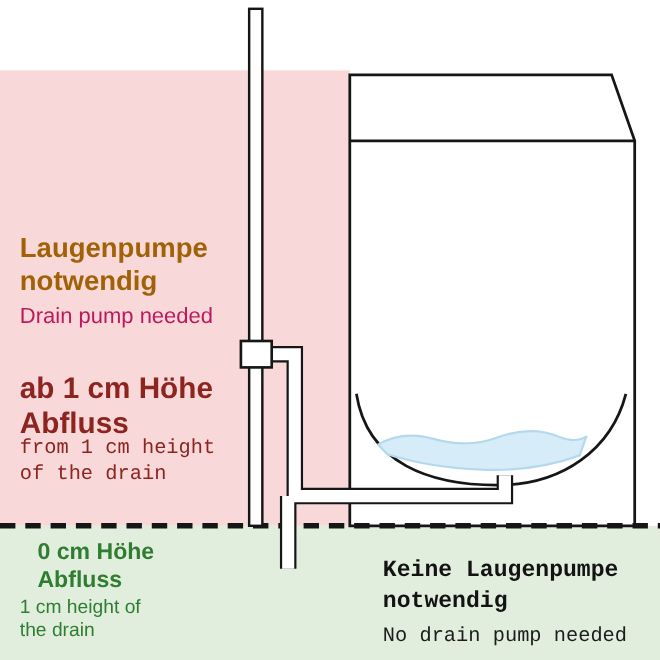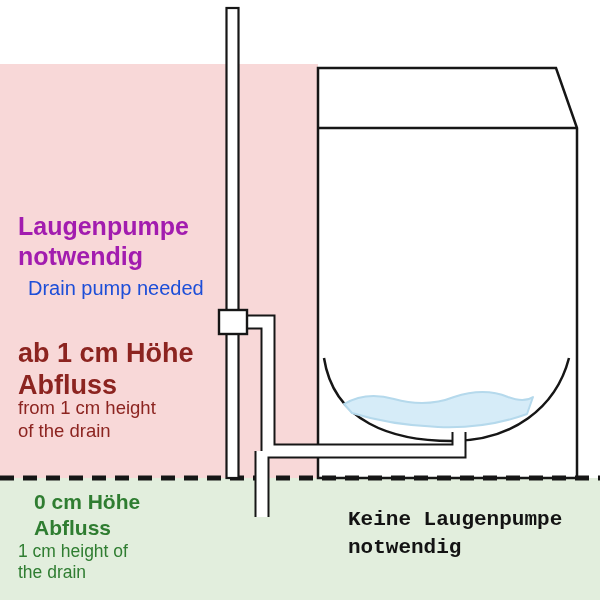--- a/index.html
+++ b/index.html
@@ -10,35 +10,36 @@
     background: #ffffff;
     overflow: hidden;
     font-family: "Liberation Sans", sans-serif;
   }
   #diagram-svg { position: absolute; left: 0; top: 0; }
   .txt { position: absolute; white-space: pre-line; }
 
   .de-pump-title {
     left: 18px; top: 212px;
     font-size: 25px; font-weight: bold; line-height: 1.18;
-    color: #a21caf;
+    color: #a16207;
   }
   .en-pump-title {
-    left: 28px; top: 277px;
-    font-size: 20px; color: #1d4ed8;
+    left: 18px; top: 277px;
+    font-size: 20px; color: #be185d;
   }
   .de-height {
     left: 18px; top: 337px;
     font-size: 27px; font-weight: bold; line-height: 1.2;
     color: var(--maroon-text, #8c2420);
   }
   .en-height {
     left: 18px; top: 397px;
     font-size: 18.5px; line-height: 1.22;
     color: var(--maroon-text, #8c2420);
+    font-family: Liberation Mono, monospace;
   }
   .de-zero {
     left: 34px; top: 489px;
     font-size: 21px; font-weight: bold; line-height: 1.22;
     color: var(--green-text, #2f7d31);
   }
   .en-zero {
     left: 18px; top: 541px;
     font-size: 17.5px; line-height: 1.22;
     color: var(--green-text, #2f7d31);
@@ -91,15 +92,16 @@
 of the drain</div>
 
   <div class="txt de-zero">0 cm Höhe
 Abfluss</div>
   <div class="txt en-zero">1 cm height of
 the drain</div>
 
   <div class="no-pump-block">
     <div class="no-pump-title">Keine Laugenpumpe
 notwendig</div>
+    <div class="no-pump-sub">No drain pump needed</div>
   </div>
 
 </div>
 
 </body></html>

